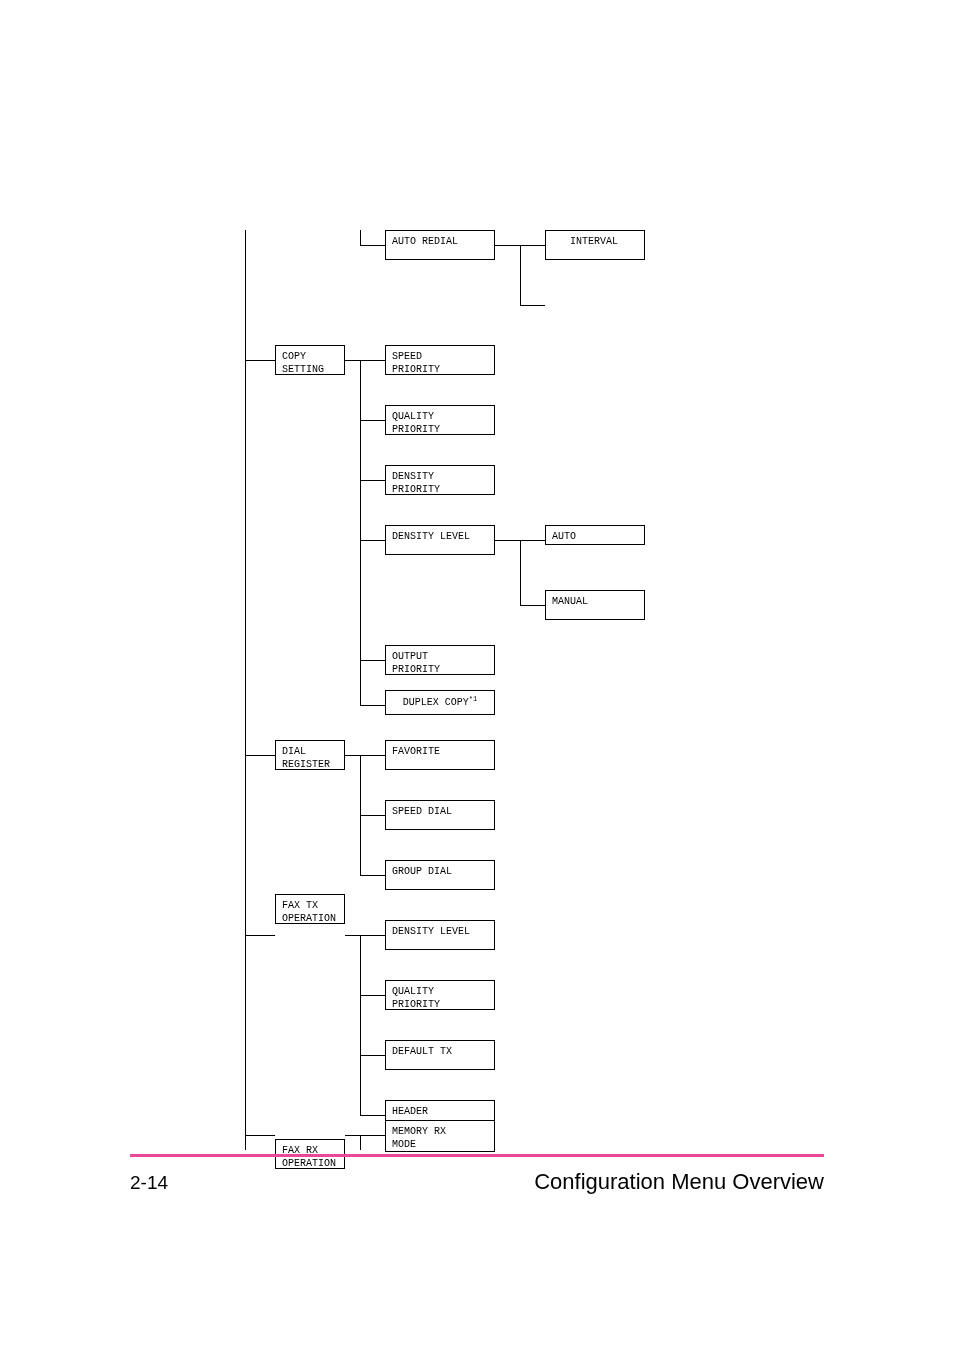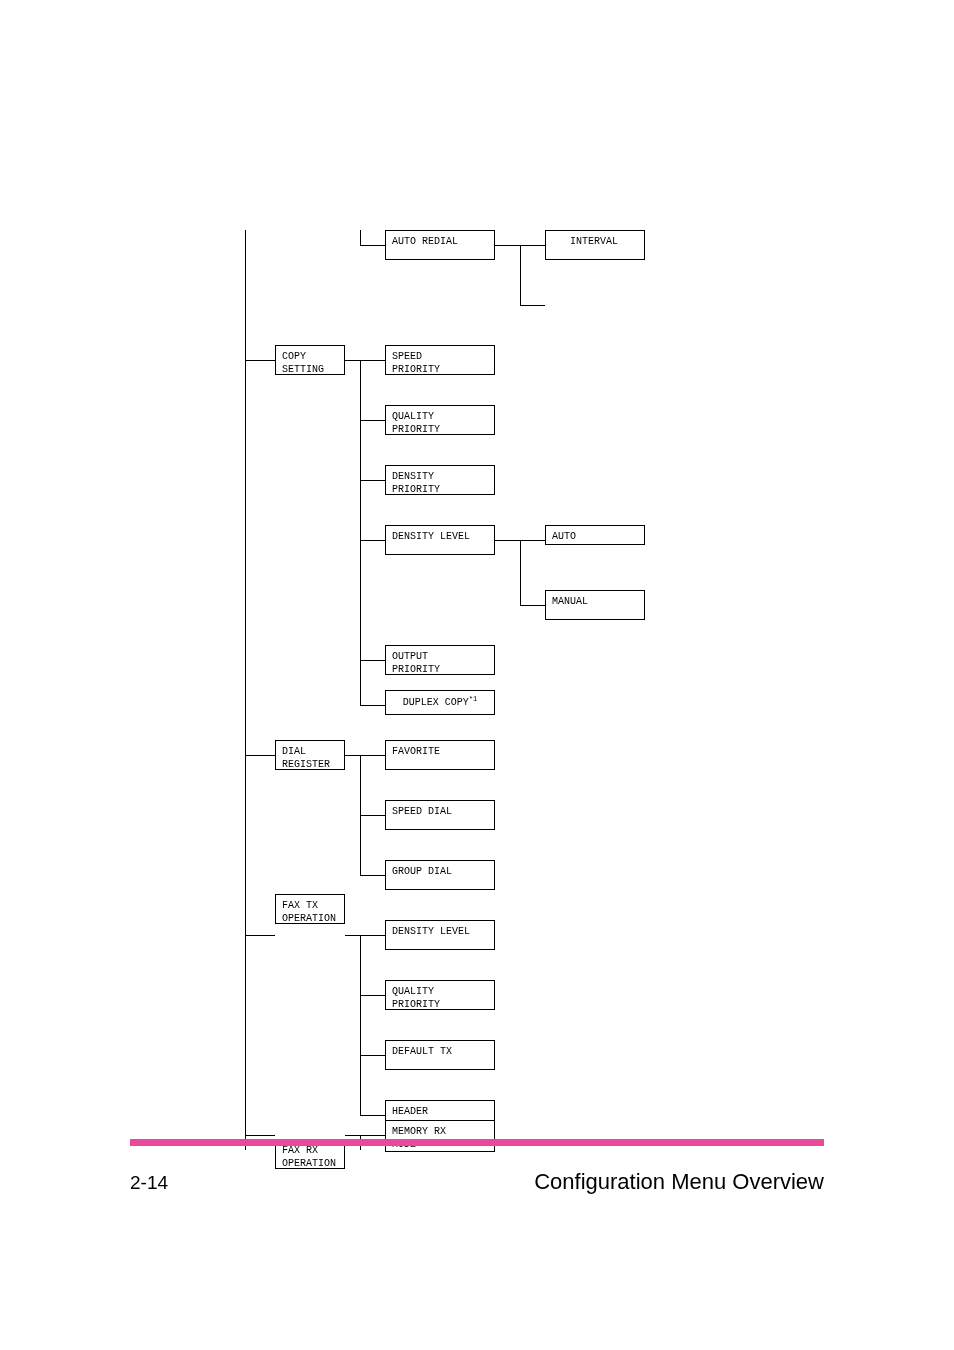--- a/index.html
+++ b/index.html
@@ -28,22 +28,22 @@
     }
     .line {
       position: absolute;
       background: #000;
     }
     .footer {
       position: absolute;
       bottom: 155px;
       left: 130px;
       right: 130px;
-      border-top: 7px solid #ec4899;
-      padding-top: 23px;
+      border-top: 3px solid #ec4899;
+      padding-top: 12px;
       display: flex;
       justify-content: space-between;
       align-items: baseline;
     }
     .page-num {
       font-size: 19px;
     }
     .page-title {
       font-size: 22px;
     }

